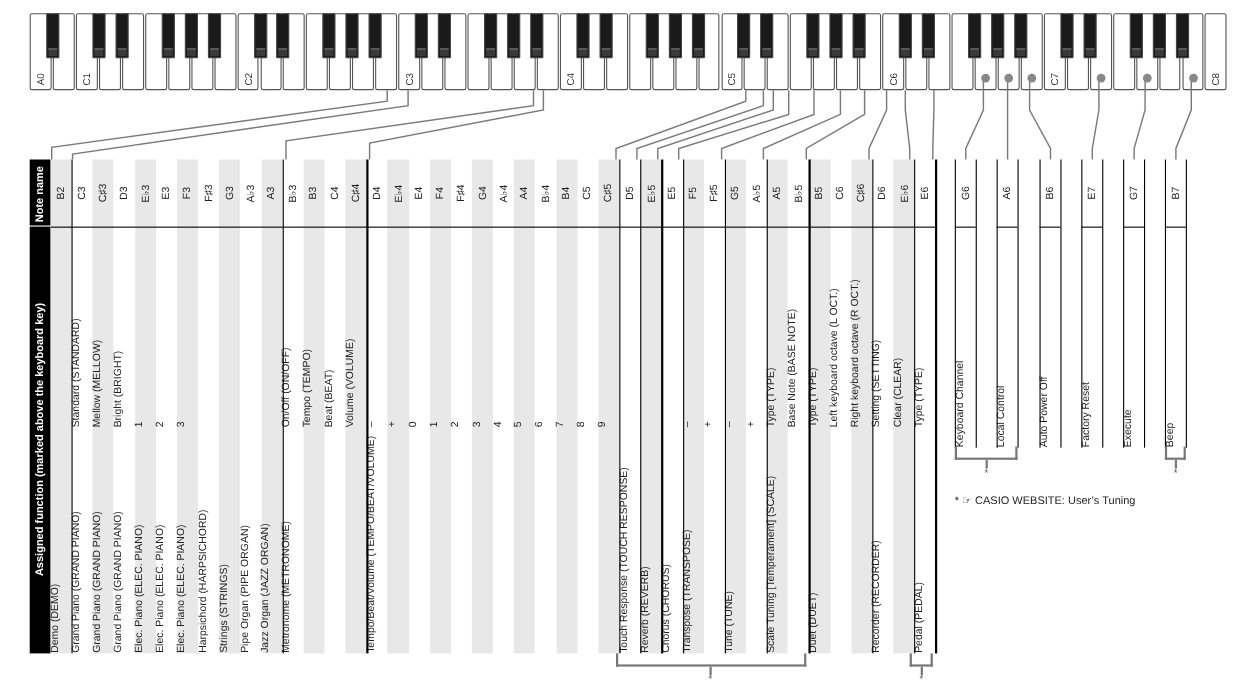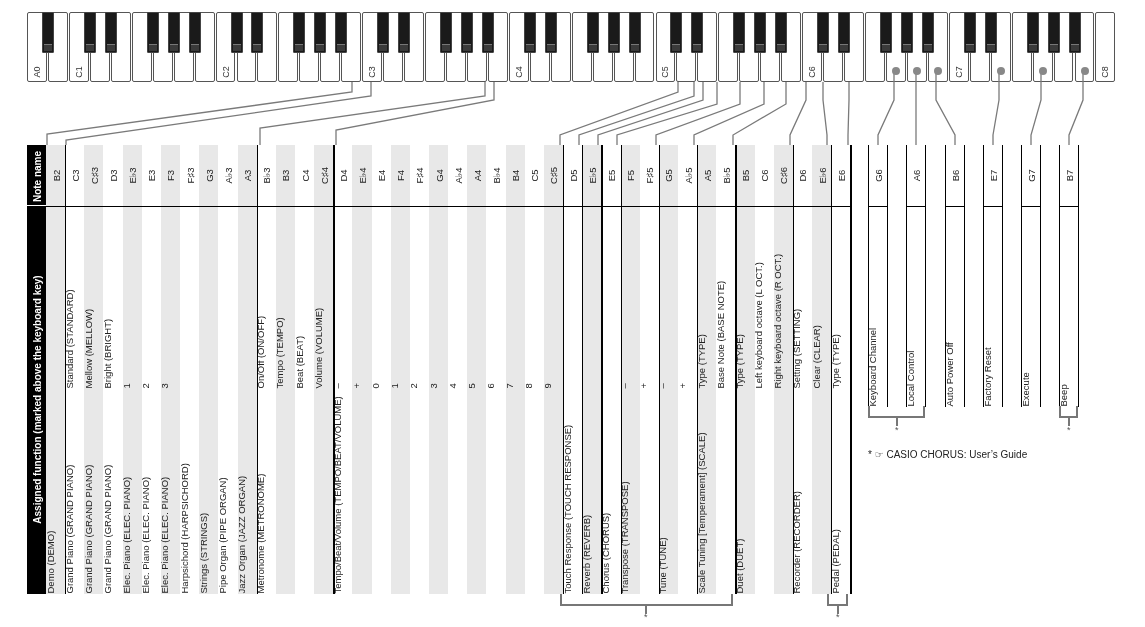--- a/index.html
+++ b/index.html
@@ -418,14 +418,14 @@
     <div class="stem" style="left: 896px; top: 418px; height: 8px;"></div>
     <div class="star" style="left: 895px; top: 425px;">*</div>
     <div class="brk" style="left: 1059px; top: 406px; width: 19px; height: 12px;"></div>
     <div class="stem" style="left: 1068px; top: 418px; height: 8px;"></div>
     <div class="star" style="left: 1067px; top: 425px;">*</div>
   </div>
 
 <div id="foot">
   <span>*</span>
   <span> </span>
-  <span>☞ CASIO CHORUS: User’s Guide</span>
+  <span>☞ CASIO WEBSITE: User’s Tuning</span>
 </div>
 
 </body></html>

